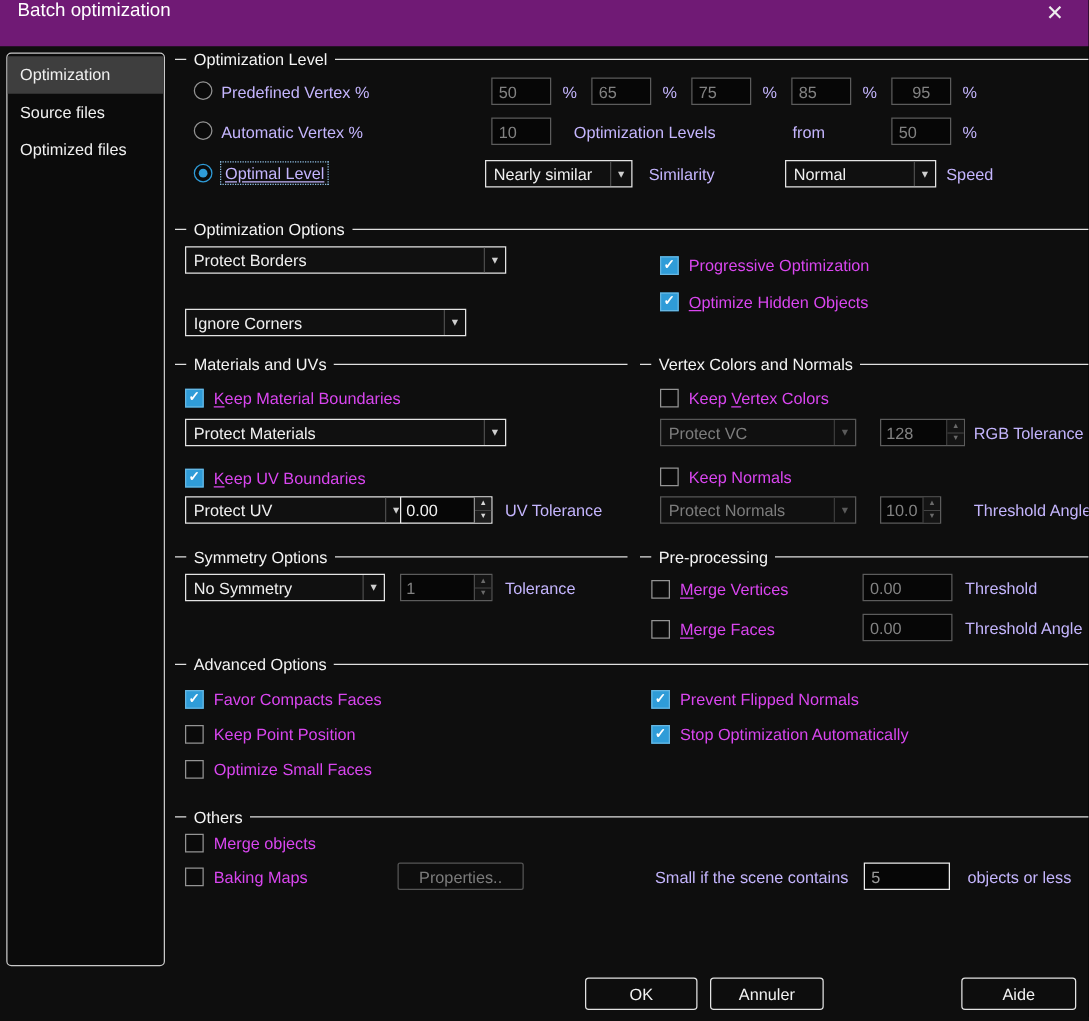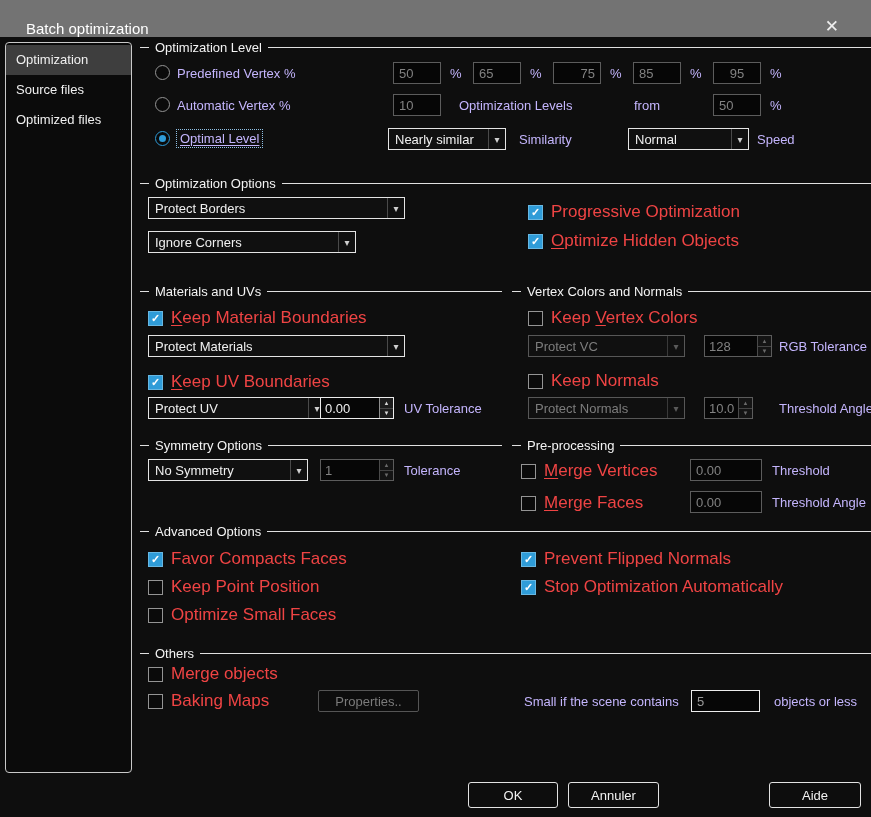--- a/index.html
+++ b/index.html
@@ -1,38 +1,38 @@
 <!DOCTYPE html>
 <html><head>
 <meta charset="utf-8">
 <style>
 *{margin:0;padding:0;box-sizing:border-box}
 body{background:#000;font-family:"Liberation Sans",sans-serif}
 .window{position:relative;width:871px;height:817px;background:#0e0e0e;overflow:hidden;color:#f0f0f0}
-.titlebar{position:absolute;left:0;top:0;width:100%;height:37px;background:#737373;display:flex;align-items:flex-end;padding:0 26px}
+.titlebar{position:absolute;left:0;top:0;width:100%;height:37px;background:#701a75;display:flex;align-items:flex-start;padding:0 14px}
 .title{font-size:15px;color:#fff}
 .close{margin-left:auto;font-size:17px;color:#eee;padding:0 6px;cursor:default}
 .sidebar{position:absolute;left:5px;top:42px;width:127px;height:731px;background:#0b0b0b;border:1px solid #c9c9c9;border-radius:4px;padding-top:2px;overflow:hidden}
 .sb-item{height:30px;line-height:30px;padding-left:10px;font-size:13px;color:#f0f0f0}
 .sb-item.checked{background:#3e3e3e}
 .ghdr{position:absolute;display:flex;align-items:center;height:14px}
 .gline{border-top:1px solid #e0e0e0;height:0}
 .gpre{width:9px}
 .gpost{flex:1}
 .gtitle{font-size:13px;color:#f4f4f4;margin:16px 6px;white-space:nowrap}
 .lbl{position:absolute;font-size:13px;color:#c4b5fd;white-space:nowrap}
 .radio{position:absolute;width:15px;height:15px;border-radius:50%;border:1px solid #949494;background:#0a0a0a}
 .radio.checked{border-color:#2f9cd8}
 .radio.checked::after{content:"";position:absolute;left:3px;top:3px;width:7px;height:7px;border-radius:50%;background:#2f9cd8}
 .cbrow{position:absolute;display:flex;align-items:center;gap:8px;height:16px}
 .cb{width:15px;height:15px;border:1px solid #949494;background:#0a0a0a;display:flex;align-items:center;justify-content:center;flex:none}
 .cb .tick{display:none;color:#fff;font-size:11px;font-weight:bold;line-height:1}
 .cb.checked{background:#2f9cd8;border-color:#67b7e2}
 .cb.checked .tick{display:block}
-.cblbl{font-size:17px;color:#ef4444;white-space:nowrap}
+.cblbl{font-size:13px;color:#d946ef;white-space:nowrap}
 .tf{position:absolute;height:22px;background:#060606;border:1px solid #ececec;color:#f0f0f0;font-family:"Liberation Sans",sans-serif;font-size:13px;padding:0 5px;outline:none}
 .tf.dis{border-color:#5c5c5c;color:#828282}
 .tf.graytext{color:#9a9a9a}
 .dd{position:absolute;height:22px;border:1px solid #e4e4e4;background:#101010;display:flex;align-items:center;padding-left:6px;font-size:13px;color:#f0f0f0;white-space:nowrap;overflow:hidden}
 .dd.dis{border-color:#575757;color:#7d7d7d}
 .dd-arrow{margin-left:auto;width:17px;align-self:stretch;display:flex;align-items:center;justify-content:center;color:#cfcfcf;font-size:10px;border-left:1px solid #4a4a4a;flex:none}
 .dd.dis .dd-arrow{color:#5a5a5a;border-left-color:#3a3a3a}
 .spin{position:absolute;height:22px;border:1px solid #ececec;background:#060606;display:flex}
 .spin input{flex:1;min-width:0;background:transparent;border:none;color:#f0f0f0;font-family:"Liberation Sans",sans-serif;font-size:13px;padding:0 4px;outline:none}
 .spin-btns{width:14px;display:flex;flex-direction:column;border-left:1px solid #8e8e8e}
@@ -68,21 +68,21 @@
       <span class="gtitle">Optimization Level</span>
       <span class="gline gpost"></span>
   </div>
 
   <span class="radio" style="left:155px;top:65px"></span>
   <span class="lbl" style="left:177px;top:66px">Predefined Vertex %</span>
   <input class="tf dis" style="left: 393px; top: 62px; width: 48px;" value="50">
   <span class="lbl" style="left:450px;top:66px">%</span>
   <input class="tf dis" style="left: 473px; top: 62px; width: 48px;" value="65">
   <span class="lbl" style="left:530px;top:66px">%</span>
-  <input class="tf dis" style="left: 553px; top: 62px; width: 48px; text-align: right;" value="75">
+  <input class="tf dis" style="left: 553px; top: 62px; width: 48px;" value="75">
   <span class="lbl" style="left:610px;top:66px">%</span>
   <input class="tf dis" style="left: 633px; top: 62px; width: 48px;" value="85">
   <span class="lbl" style="left:690px;top:66px">%</span>
   <input class="tf dis" style="left: 713px; top: 62px; width: 48px; text-align: center;" value="95">
   <span class="lbl" style="left:770px;top:66px">%</span>
 
   <span class="radio" style="left:155px;top:97px"></span>
   <span class="lbl" style="left:177px;top:98px">Automatic Vertex %</span>
   <input class="tf dis" style="left: 393px; top: 94px; width: 48px;" value="10">
   <span class="lbl" style="left:459px;top:98px">Optimization Levels</span>
@@ -105,21 +105,21 @@
 
   <div class="ghdr" style="left:140px;top:176px;width:731px">
     <span class="gline gpre"></span>
       <span class="gtitle">Optimization Options</span>
       <span class="gline gpost"></span>
   </div>
   <div class="dd" style="left:148px;top:197px;width:257px">
     <span>Protect Borders</span>
     <span class="dd-arrow">▾</span>
   </div>
-  <div class="dd" style="left:148px;top:231px;width:208px">
+  <div class="dd" style="left:148px;top:247px;width:225px">
     <span>Ignore Corners</span>
     <span class="dd-arrow">▾</span>
   </div>
   <div class="cbrow" style="left:528px;top:204px">
     <span class="cb checked">
         <span class="tick">✓</span>
       </span>
     <span class="cblbl">Progressive Optimization</span>
   </div>
   <div class="cbrow" style="left:528px;top:233px">

